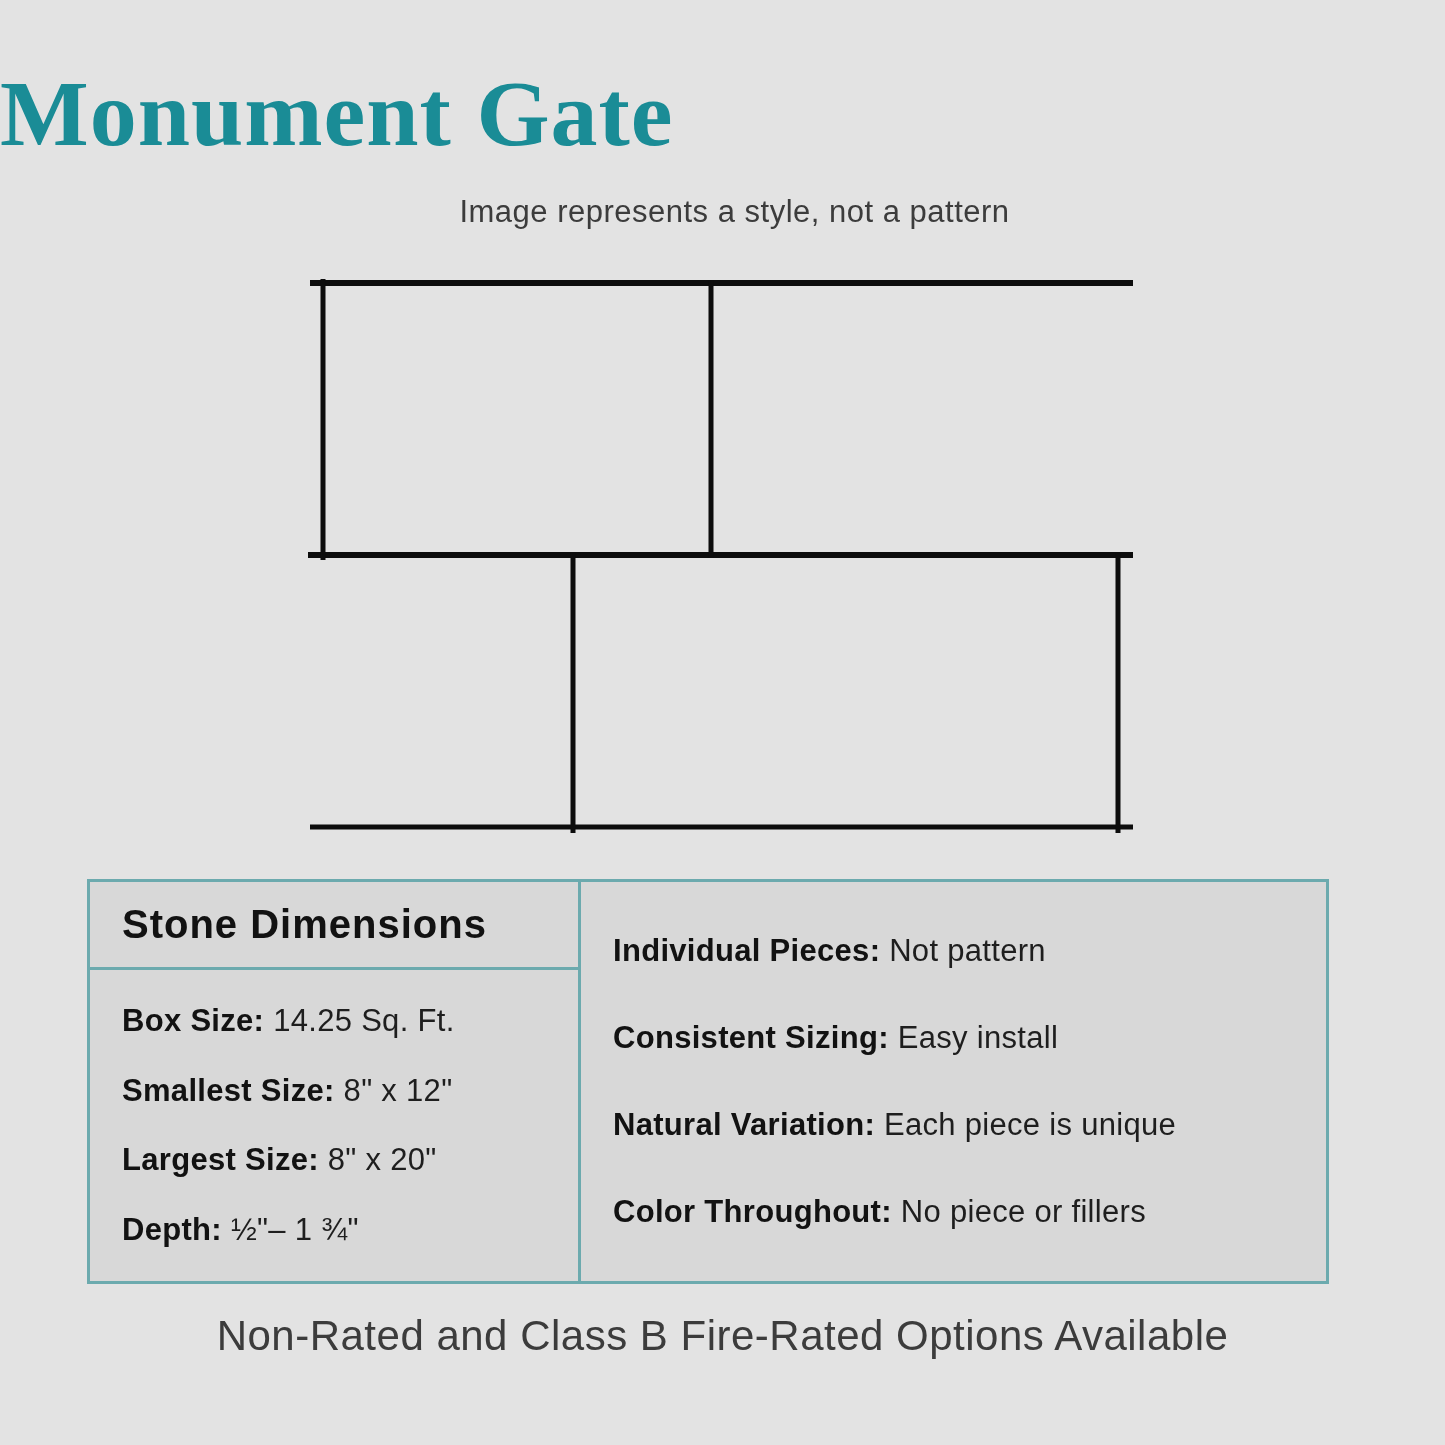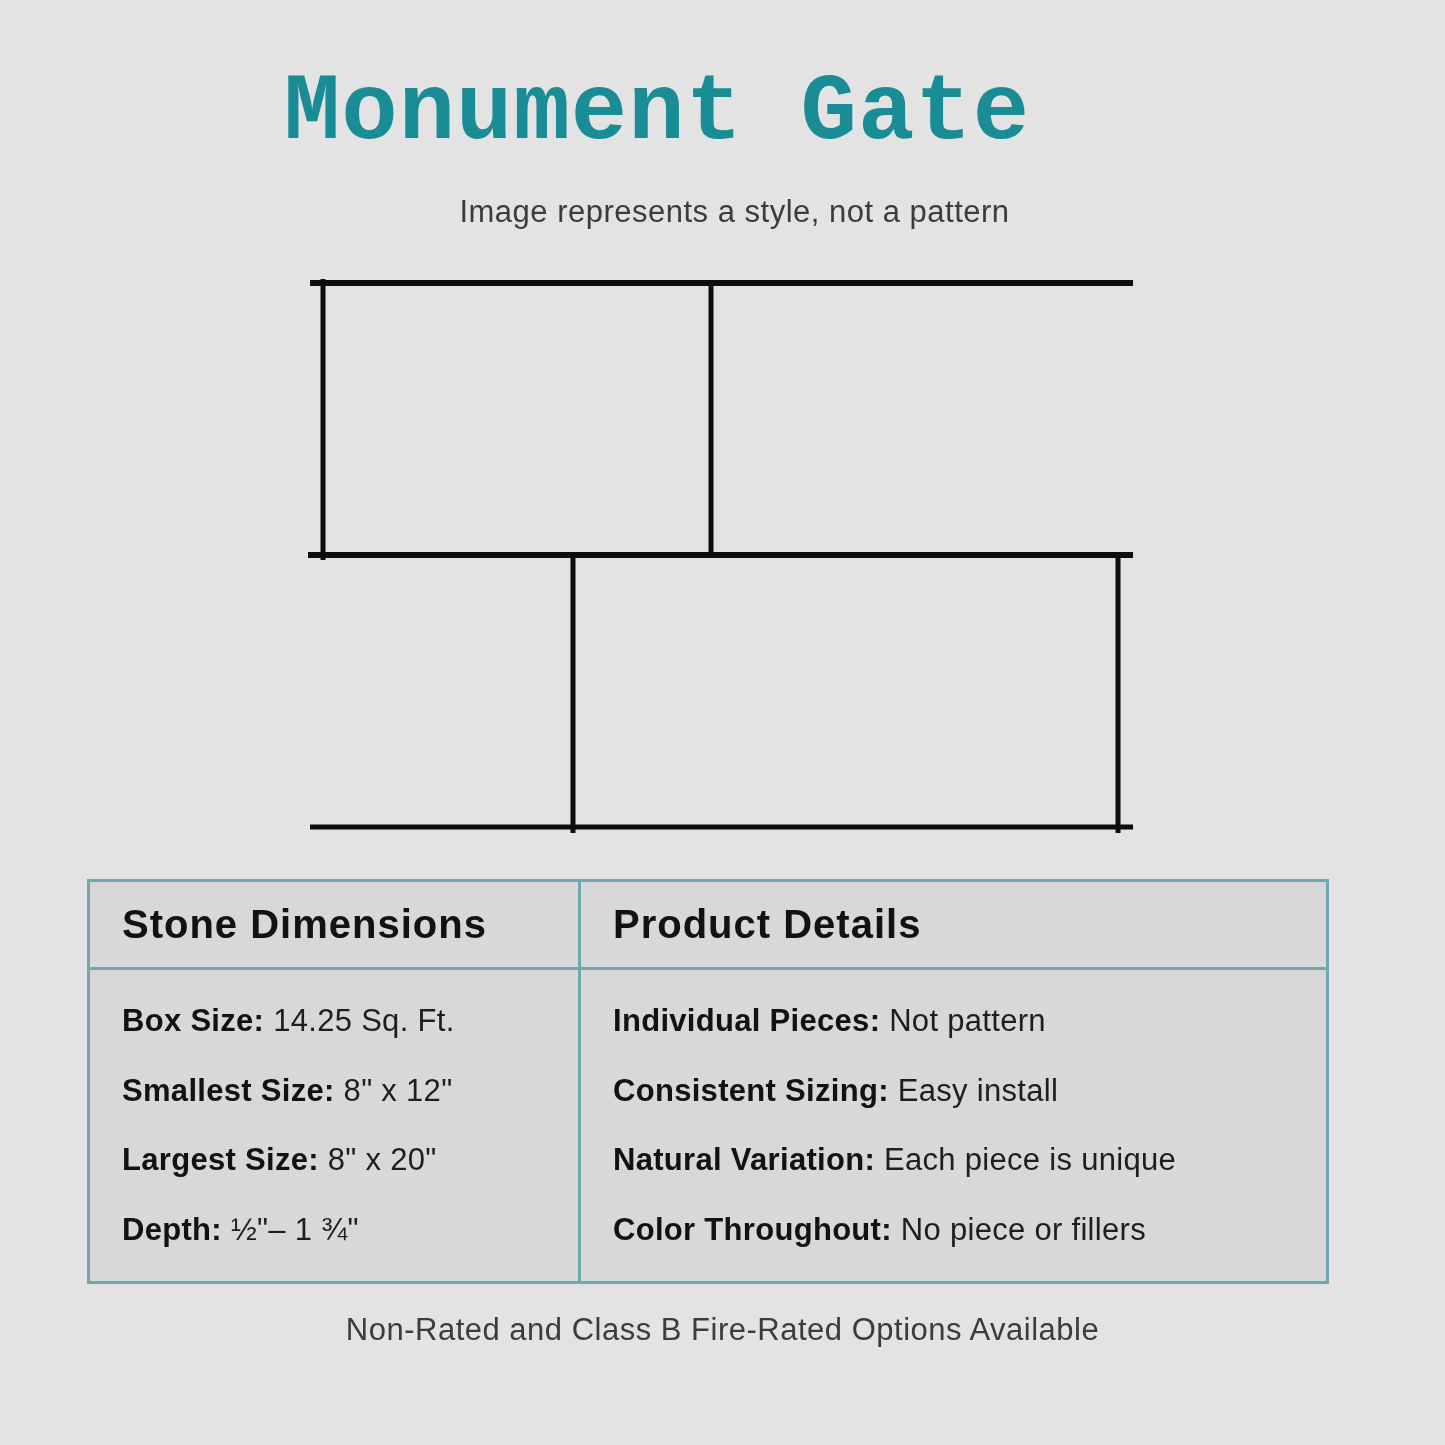--- a/index.html
+++ b/index.html
@@ -13,22 +13,21 @@
     height: 1445px;
     background: #e3e3e3;
     font-family: "Liberation Sans", sans-serif;
     overflow: hidden;
   }
   .page-title {
     position: absolute;
     left: 0;
     top: 62px;
     width: 1314px;
-    text-align: center;
-    font-family: Liberation Mono, monospace;
+    font-family: Liberation Serif, serif;
     font-size: 94px;
     font-weight: 800;
     letter-spacing: 1px;
     line-height: 1.1;
   }
   .page-subtitle {
     position: absolute;
     left: 12px;
     top: 194px;
     width: 1445px;
@@ -100,21 +99,21 @@
   }
   .spec-row .value {
     font-weight: 400;
   }
   .footer-note {
     position: absolute;
     left: 0;
     top: 1312px;
     width: 1445px;
     text-align: center;
-    font-size: 31px;
+    font-size: 42px;
     font-weight: 400;
     color: #3c3c3c;
     letter-spacing: 0.5px;
   }
 </style>
 </head>
 <body>
 
 <div id="canvas">
 
@@ -155,21 +154,20 @@
           <span class="value"> 8" x 20"</span>
         </div>
         <div class="spec-row">
           <span class="label">Depth:</span>
           <span class="value"> ½"– 1 ¾"</span>
         </div>
       </div>
     </div>
 
     <div class="spec-col right">
-      <div class="spec-header">Product Details</div>
       <div class="spec-body">
         <div class="spec-row">
           <span class="label">Individual Pieces:</span>
           <span class="value"> Not pattern</span>
         </div>
         <div class="spec-row">
           <span class="label">Consistent Sizing:</span>
           <span class="value"> Easy install</span>
         </div>
         <div class="spec-row">

